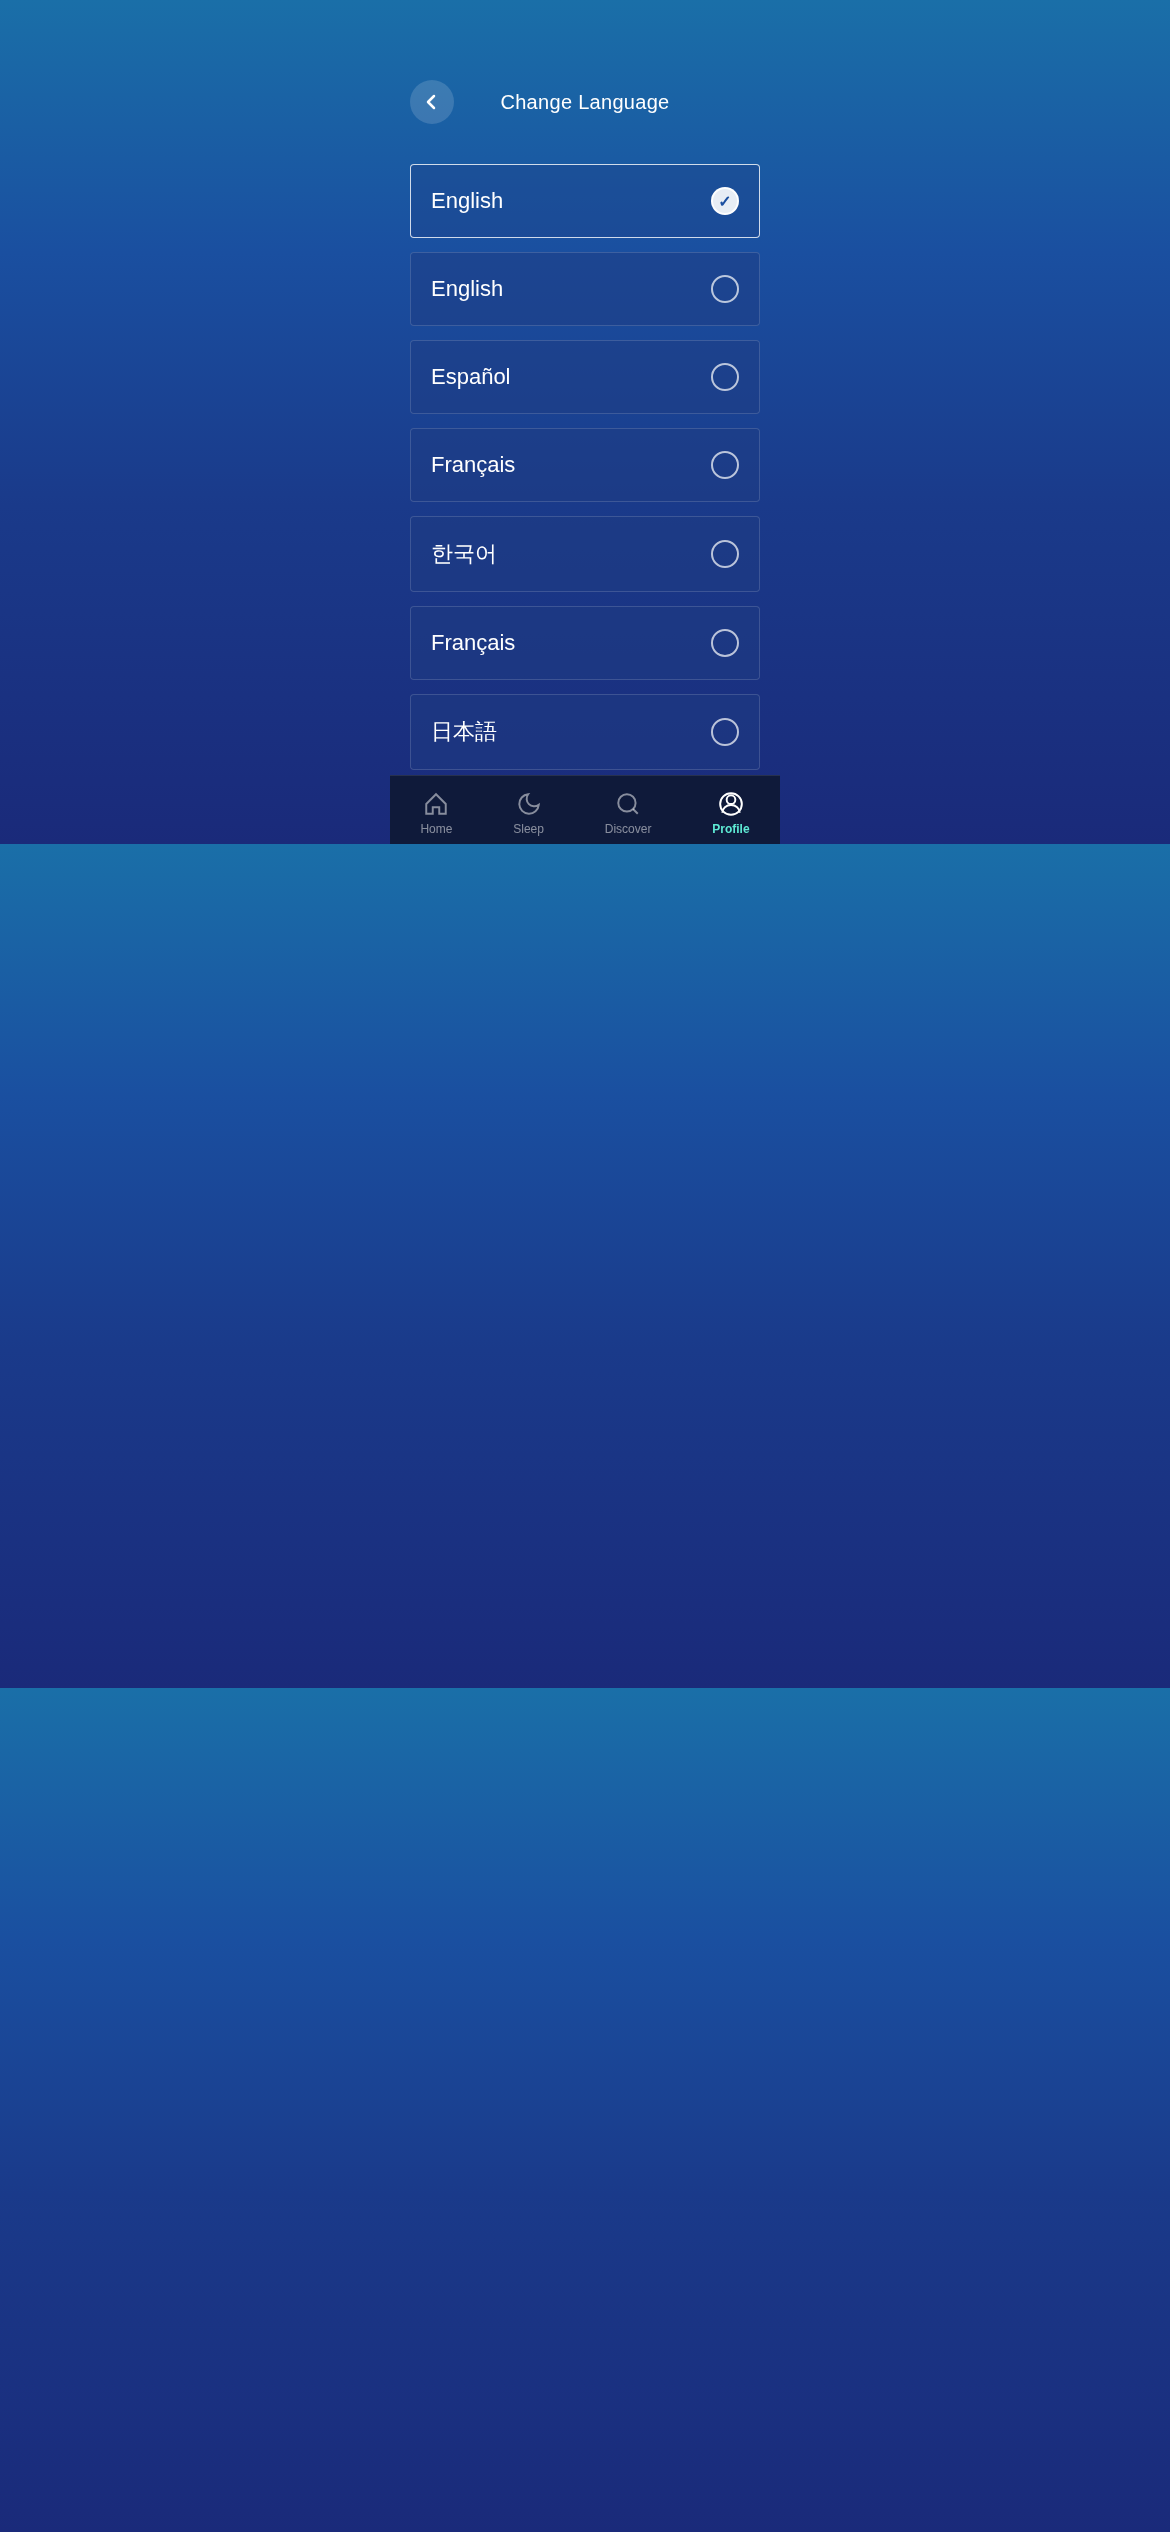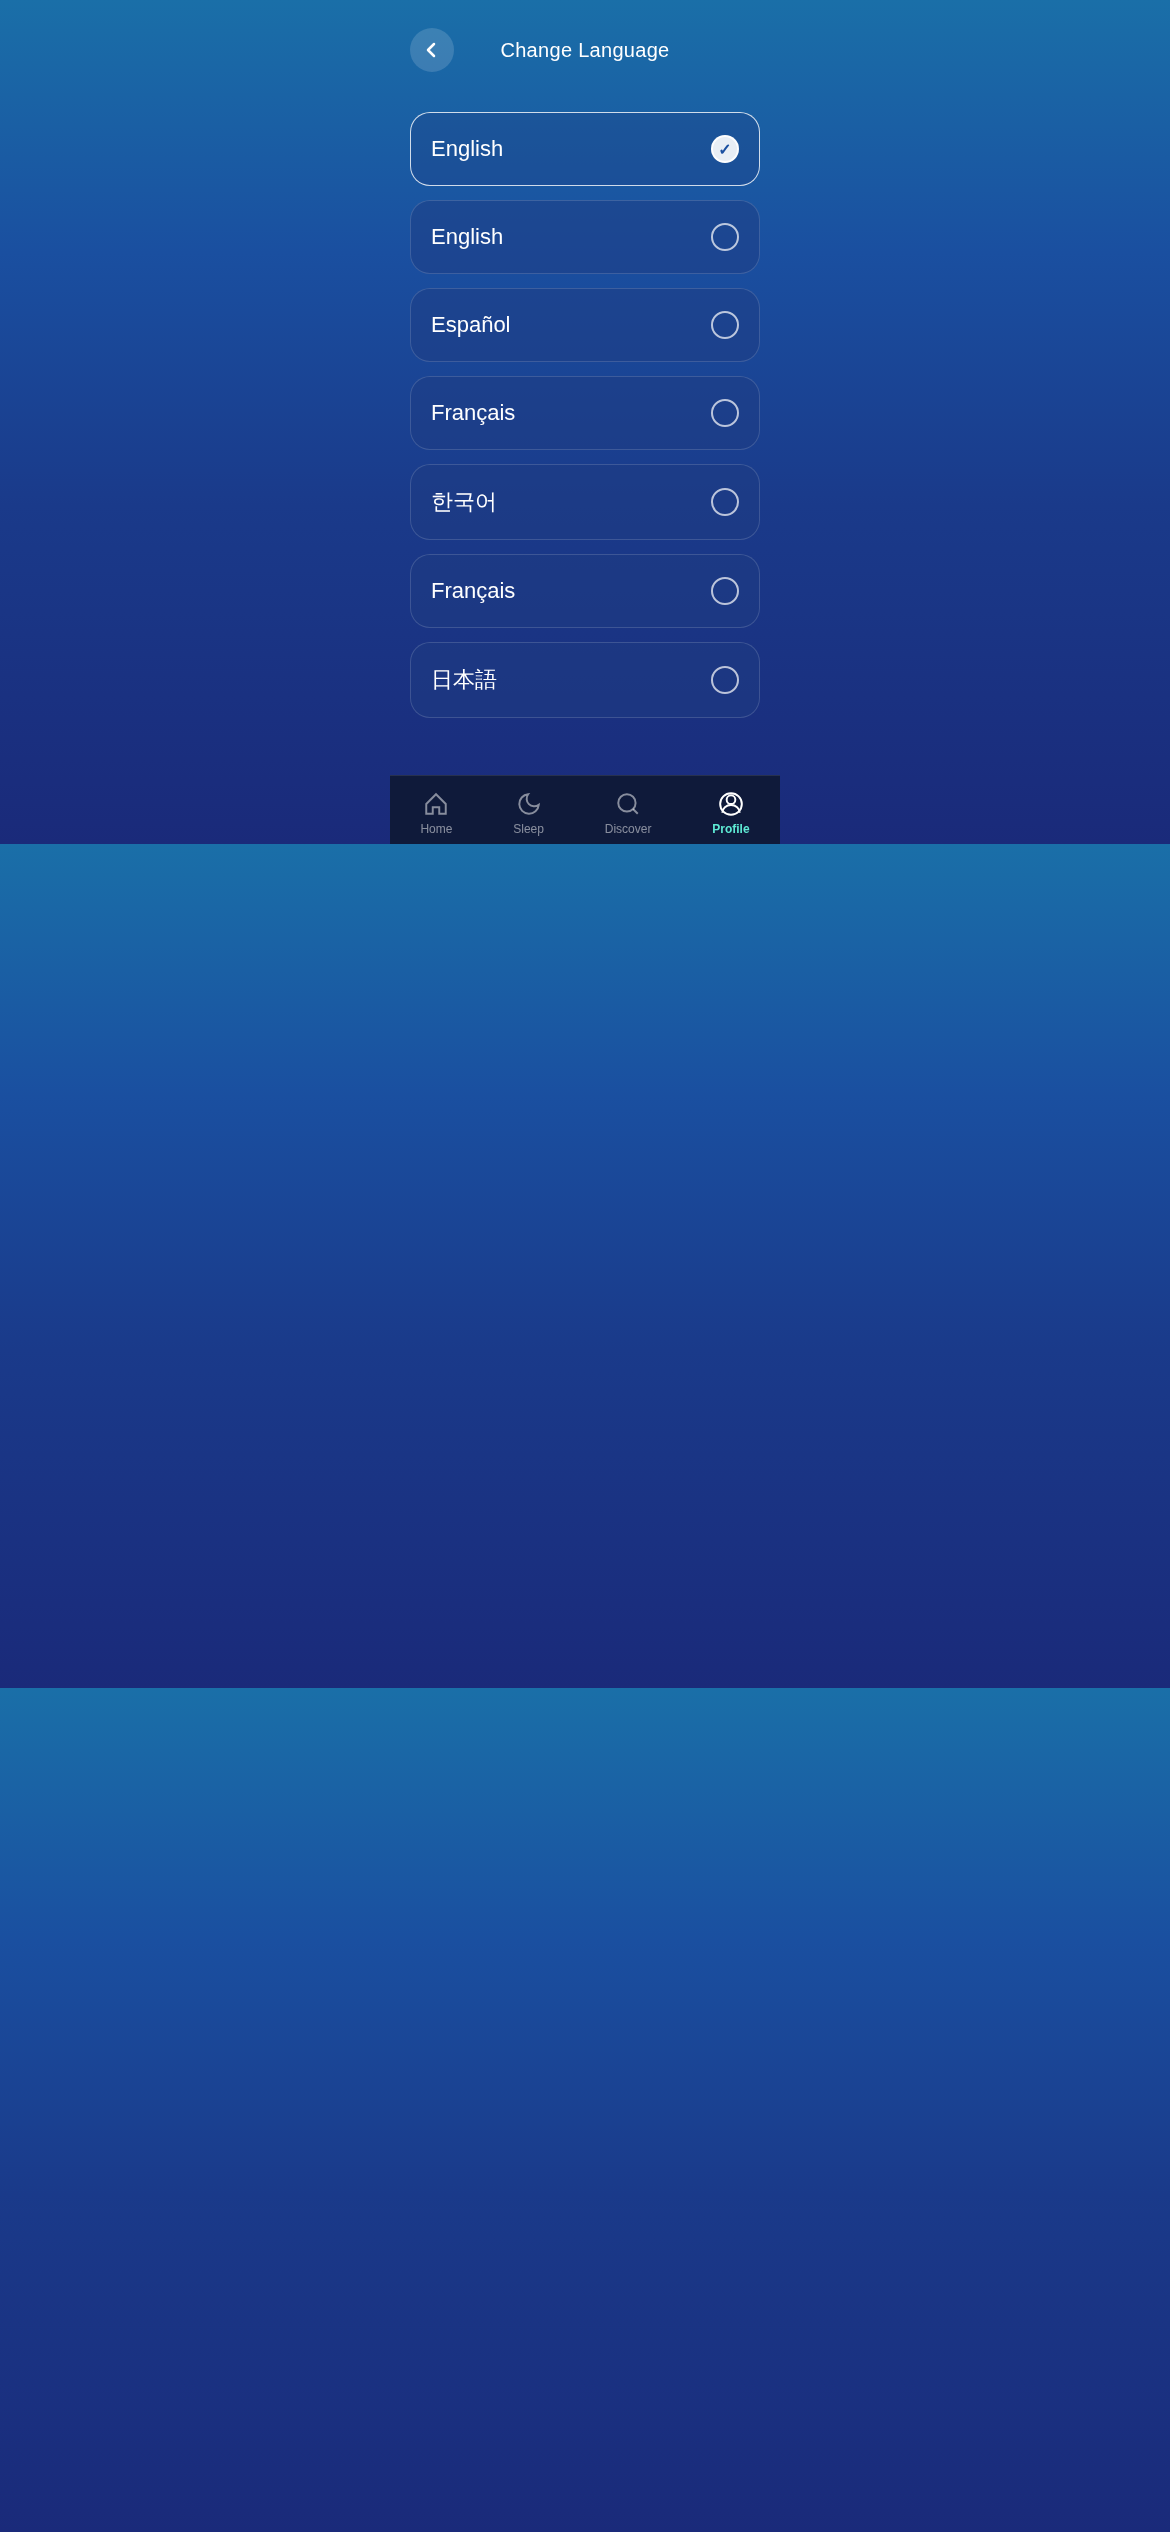--- a/index.html
+++ b/index.html
@@ -17,21 +17,21 @@
       background: linear-gradient(180deg, #1a6fa8 0%, #1a4fa0 30%, #1a3a8a 60%, #1a2a7a 100%);
       display: flex;
       flex-direction: column;
       overflow: hidden;
       position: relative;
     }
 
     .header {
       display: flex;
       align-items: center;
-      padding: 28px 20px 20px 20px;
+      padding: 80px 20px 20px 20px;
       position: relative;
     }
 
     .back-button {
       width: 44px;
       height: 44px;
       border-radius: 50%;
       background: rgba(255,255,255,0.15);
       border: none;
       cursor: pointer;
@@ -56,21 +56,21 @@
       flex: 1;
       padding: 20px 20px 20px 20px;
       display: flex;
       flex-direction: column;
       gap: 14px;
       overflow-y: auto;
     }
 
     .language-item {
       background: rgba(30, 60, 130, 0.5);
-      border-radius: 20px;
+      border-radius: 4px;
       padding: 22px 20px;
       display: flex;
       align-items: center;
       justify-content: space-between;
       cursor: pointer;
       border: 1.5px solid rgba(255,255,255,0.15);
       gap: 20px;
     }
 
     .language-item.selected {

